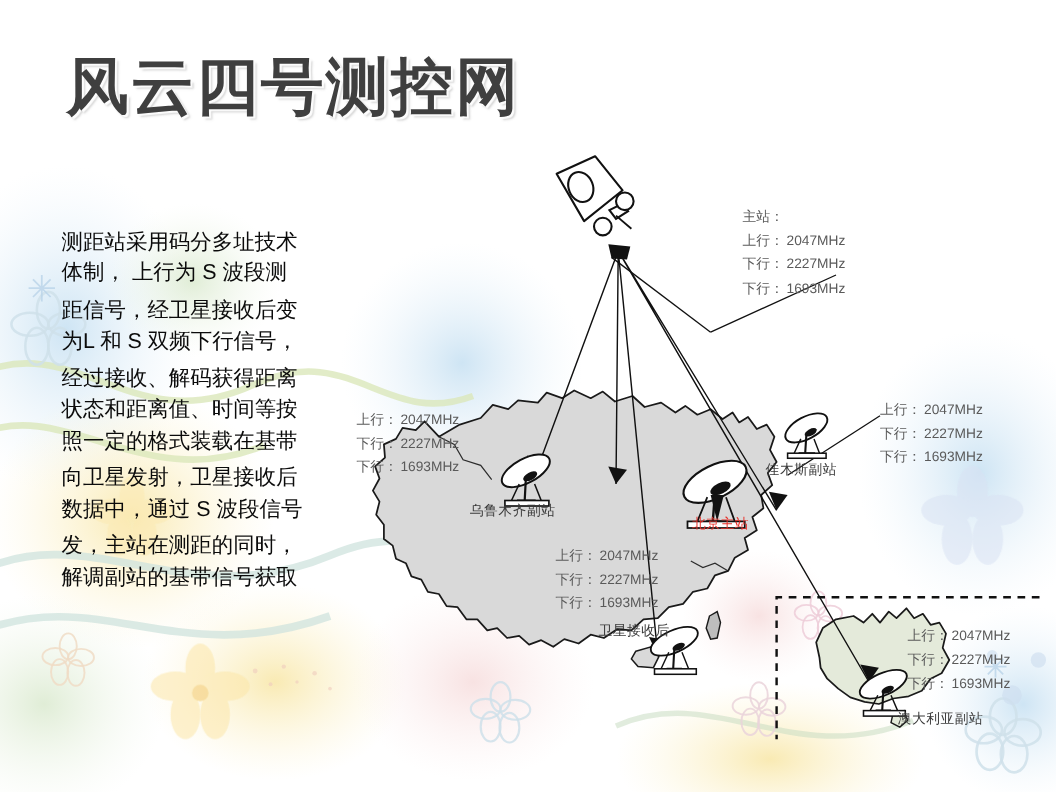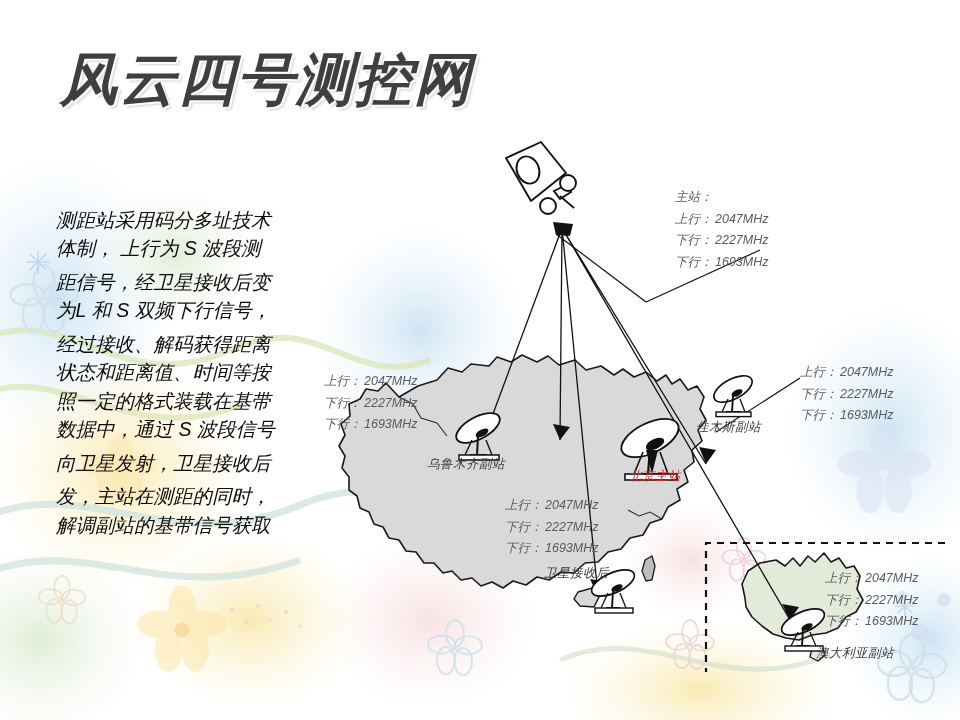--- a/index.html
+++ b/index.html
@@ -1,21 +1,21 @@
 <!DOCTYPE html>
 <html><head>
 <meta charset="utf-8">
 <style>
   html,body{margin:0;padding:0;}
   body{
     width:960px;height:720px;overflow:hidden;
     font-family:"Liberation Sans","DejaVu Sans",sans-serif;
     background:#ffffff;position:relative;
   }
-  #slide{position:absolute;inset:0;width:960px;height:720px;overflow:hidden;background:#fff;font-style:italic;}
+  #slide{position:absolute;inset:0;width:960px;height:720px;overflow:hidden;background:#fff;}
 
   
   .bg-layer{position:absolute;inset:0;pointer-events:none;}
 
   
   .title{
     position:absolute;left:60px;top:48px;
     font-size:57px;line-height:1.1;font-weight:bold;
     color:#3f3f3f;letter-spacing:2px;
     text-shadow:2px 2px 1px rgba(255,255,255,.95), 3px 3px 2px rgba(150,150,150,.45);
@@ -202,22 +202,22 @@
   <div class="title">风云四号测控网</div>
 
   <div class="body-text">
     <span class="ln">测距站采用码分多址技术</span>
     <span class="ln">体制， 上行为 S 波段测</span>
     <span class="ln sp">距信号，经卫星接收后变</span>
     <span class="ln">为L 和 S 双频下行信号，</span>
     <span class="ln sp">经过接收、解码获得距离</span>
     <span class="ln">状态和距离值、时间等按</span>
     <span class="ln">照一定的格式装载在基带</span>
+    <span class="ln sp">向卫星发射，卫星接收后</span>
     <span class="ln">数据中，通过 S 波段信号</span>
-    <span class="ln sp">向卫星发射，卫星接收后</span>
     <span class="ln sp">发，主站在测距的同时，</span>
     <span class="ln">解调副站的基带信号获取</span>
   </div>
 
   <svg class="vec" viewBox="0 0 960 720">
 
     <g>
       <path d="M399 397 L418 386 L437 380 L448 368 L462 372 L471 364 L489 366 L497 357
                L511 362 L522 355 L537 362 L548 356 L559 365 L575 360 L586 370 L601 366
                L614 375 L623 369 L634 377 L646 372 L657 381 L666 375 L672 384

